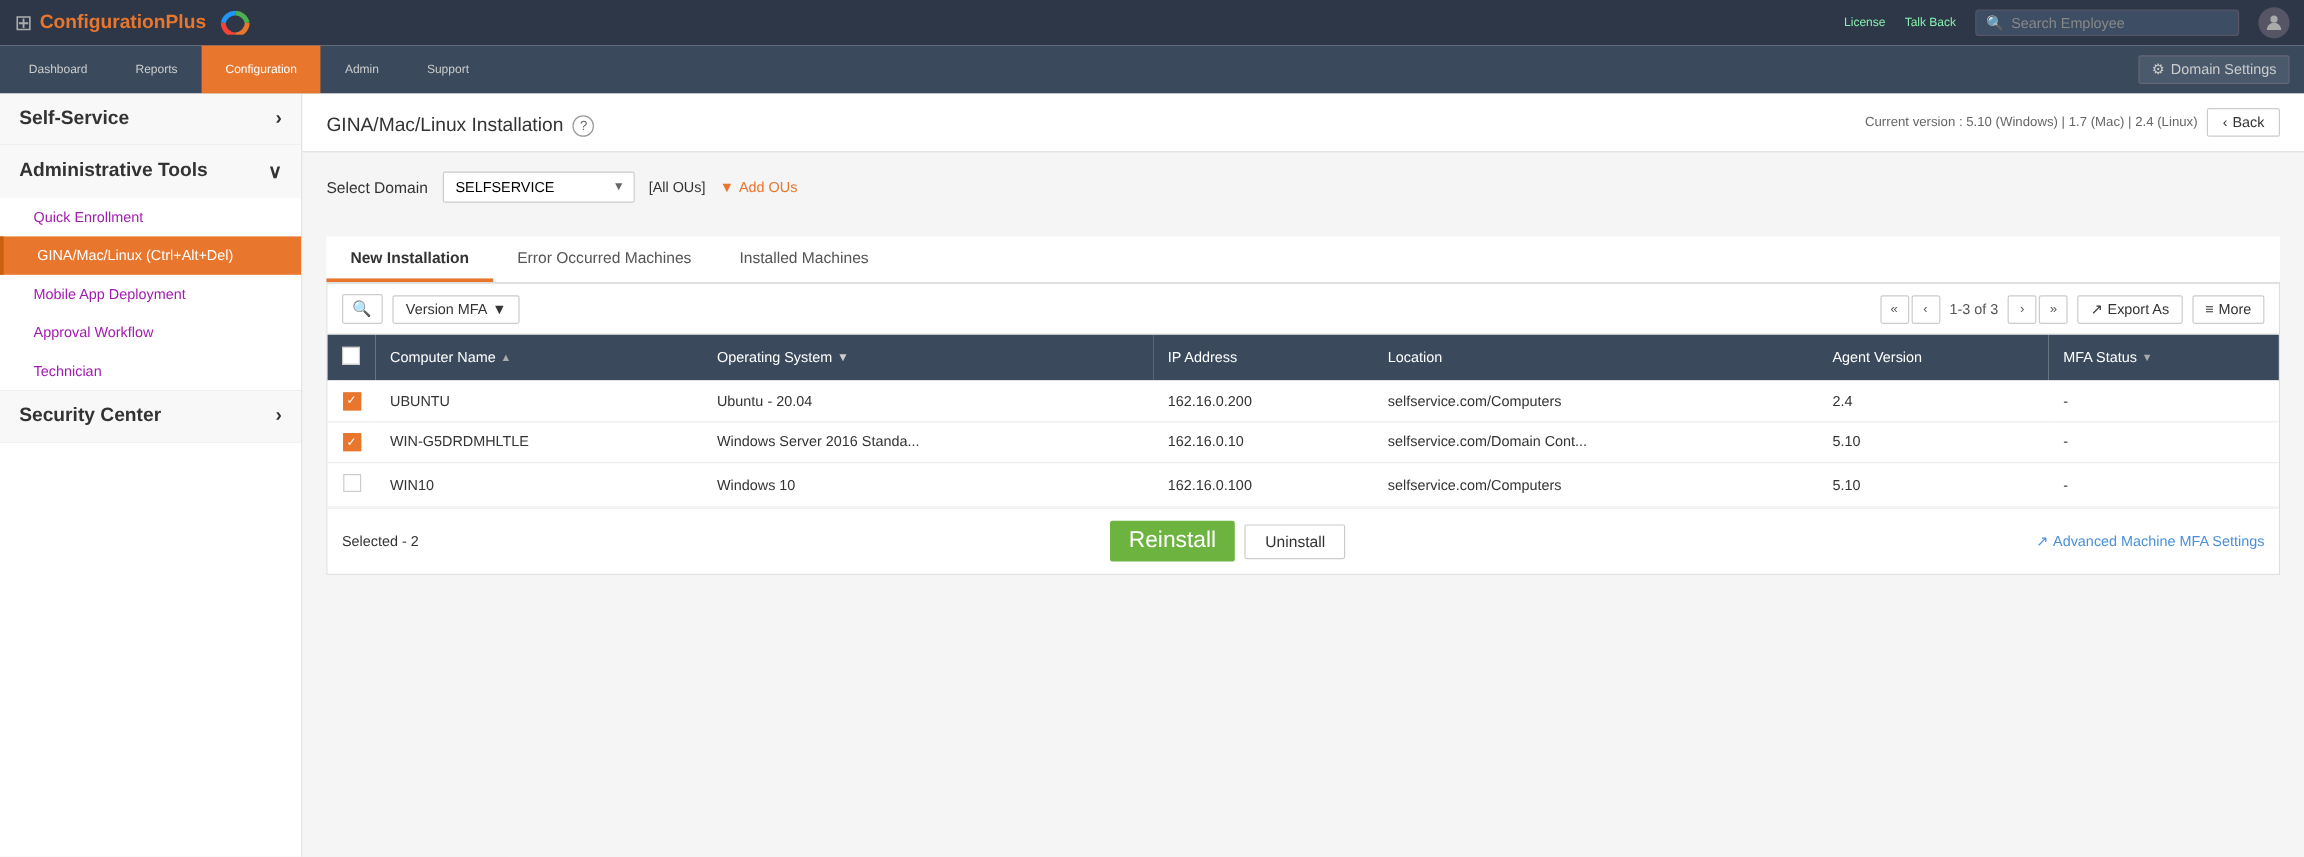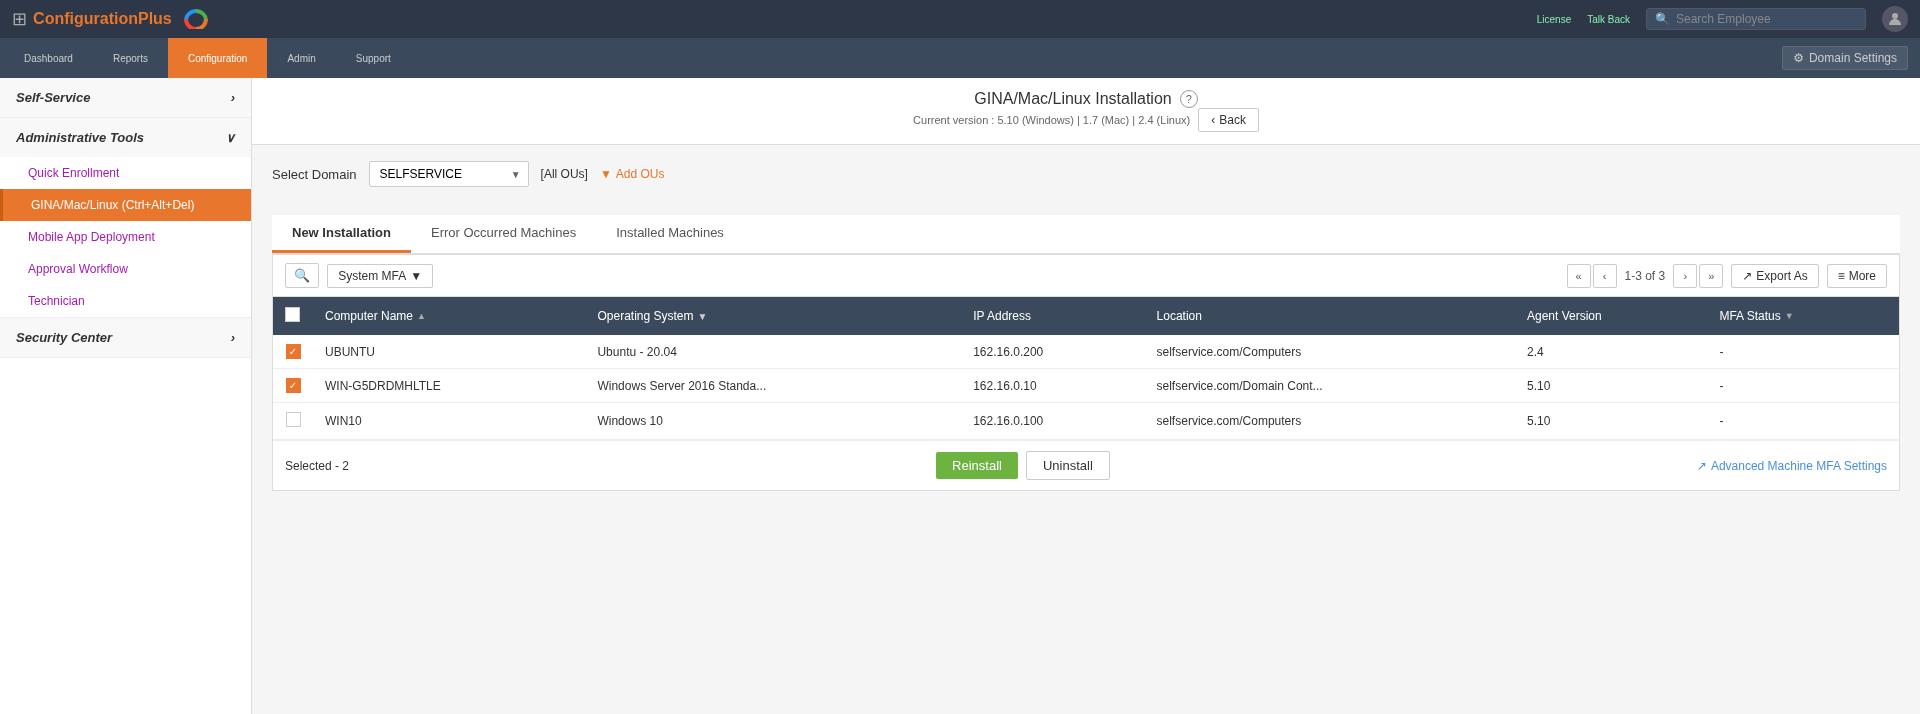--- a/index.html
+++ b/index.html
@@ -83,26 +83,25 @@
       background: #fff;
       border-right: 1px solid #ddd;
       overflow-y: auto;
     }
     .sidebar-section {
       border-bottom: 1px solid #eee;
     }
     .sidebar-section-header {
       display: flex; align-items: center; justify-content: space-between;
       padding: 12px 16px;
-      font-size: 13px;
+      font-size: 16px;
       font-weight: bold;
       color: #333;
       cursor: pointer;
       background: #f8f8f8;
-      font-style: italic;
     }
     .sidebar-item {
       padding: 9px 16px 9px 28px;
       font-size: 12px;
       color: #a21caf;
       cursor: pointer;
       display: flex; align-items: center;
     }
     .sidebar-item.active { background: #e8762c; color: #fff; border-left: 3px solid #c86010; }
 
@@ -110,23 +109,22 @@
     .main {
       flex: 1;
       background: #f5f5f5;
       overflow: auto;
     }
 
     
     .page-header {
       background: #fff;
       padding: 12px 20px;
-      display: flex; align-items: center; justify-content: space-between;
+      display: flex; align-items: flex-end; justify-content: space-between;
       border-bottom: 1px solid #ddd;
-      flex-direction: column;
     }
     .page-title { font-size: 16px; color: #333; display: flex; align-items: center; gap: 8px; }
     .help-icon {
       width: 18px; height: 18px; border-radius: 50%; border: 1px solid #999;
       display: flex; align-items: center; justify-content: center;
       color: #666; font-size: 11px; cursor: pointer;
     }
     .version-info { font-size: 11px; color: #666; display: flex; align-items: center; gap: 8px; }
     .back-btn {
       background: #fff; border: 1px solid #ccc;
@@ -238,21 +236,21 @@
     .table-footer {
       display: flex; align-items: center; justify-content: space-between;
       padding: 10px 12px;
       background: #fff;
       border-top: 1px solid #eee;
     }
     .selected-info { font-size: 12px; color: #333; }
     .footer-actions { display: flex; align-items: center; gap: 8px; }
     .reinstall-btn {
       background: #6db33f; border: none; color: #fff;
-      padding: 6px 16px; cursor: pointer; font-size: 13px; border-radius: 2px;
+      padding: 6px 16px; cursor: pointer; font-size: 19px; border-radius: 2px;
     }
     .uninstall-btn {
       background: #fff; border: 1px solid #ccc; color: #333;
       padding: 6px 16px; cursor: pointer; font-size: 13px; border-radius: 2px;
     }
     .adv-link { color: #4a90d9; font-size: 12px; cursor: pointer; text-decoration: none; display: flex; align-items: center; gap: 4px; }
   </style>
 </head>
 <body>
 
@@ -385,21 +383,21 @@
       </div>
 
       <div class="table-section">
 
         <div class="table-toolbar">
           <div class="toolbar-left">
             <button class="search-btn">
               <span>🔍</span>
             </button>
             <button class="manage-mfa-btn">
-              <span>System MFA</span>
+              <span>Version MFA</span>
               <span>▼</span>
             </button>
           </div>
           <div class="toolbar-right">
             <div class="pagination-nav">
               <button class="page-nav-btn">«</button>
               <button class="page-nav-btn">‹</button>
               <span class="page-info">1-3 of 3</span>
               <button class="page-nav-btn">›</button>
               <button class="page-nav-btn">»</button>

